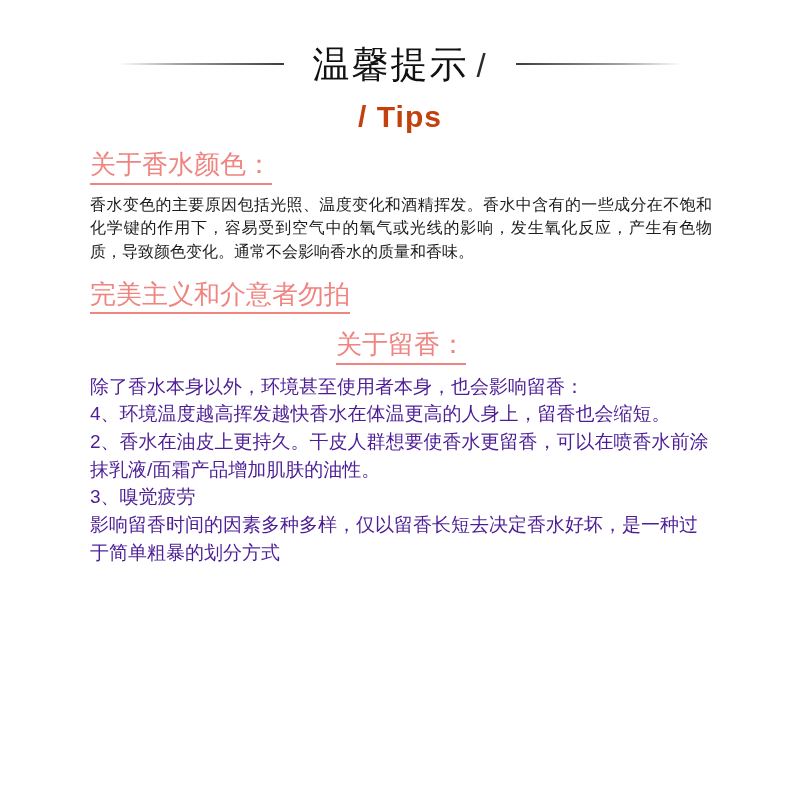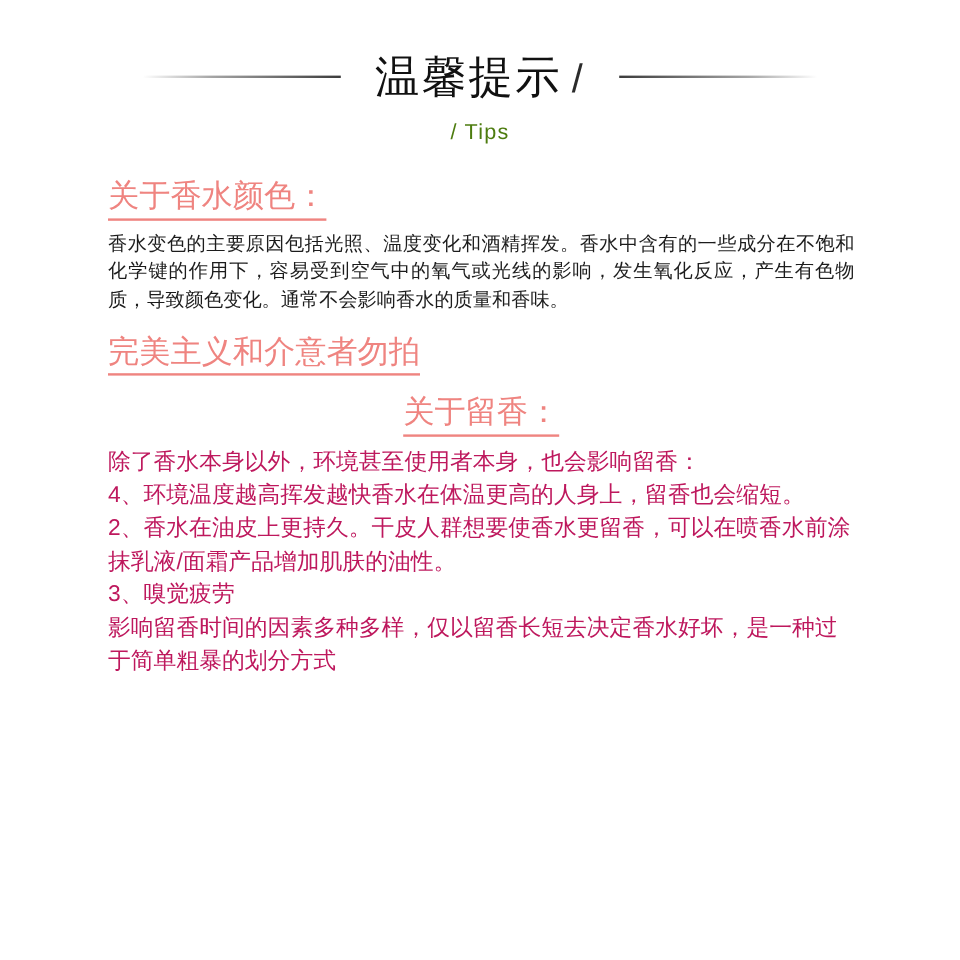--- a/index.html
+++ b/index.html
@@ -55,29 +55,29 @@
     line-height: 1;
   }
   .title-main .slash {
     font-size: 33px;
     color: #2b2b2b;
     margin-left: 8px;
     font-weight: 300;
   }
   .title-sub {
     margin-top: 12px;
-    font-size: 18px;
-    color: #4d7c0f;
+    font-size: 30px;
+    color: #c2410c;
     letter-spacing: 1px;
-    font-weight: 400;
+    font-weight: 700;
   }
 
   
   .content {
-    margin-top: 26px;
+    margin-top: 14px;
     padding: 0 88px 0 90px;
   }
 
   .heading {
     color: #ef8480;
     font-size: 26px;
     line-height: 1.25;
     font-weight: 400;
     display: inline-block;
     border-bottom: 2px solid #ef8480;
@@ -97,21 +97,21 @@
     text-align: justify;
     text-justify: inter-character;
   }
 
   .list-block {
     margin-top: 8px;
   }
   .para-small {
     font-size: 19px;
     line-height: 1.46;
-    color: #be185d;
+    color: #4c1d95;
     margin: 0;
     white-space: pre-wrap;
   }
 </style>
 </head>
 <body>
 
 <div class="page">
 
   <div class="header">

